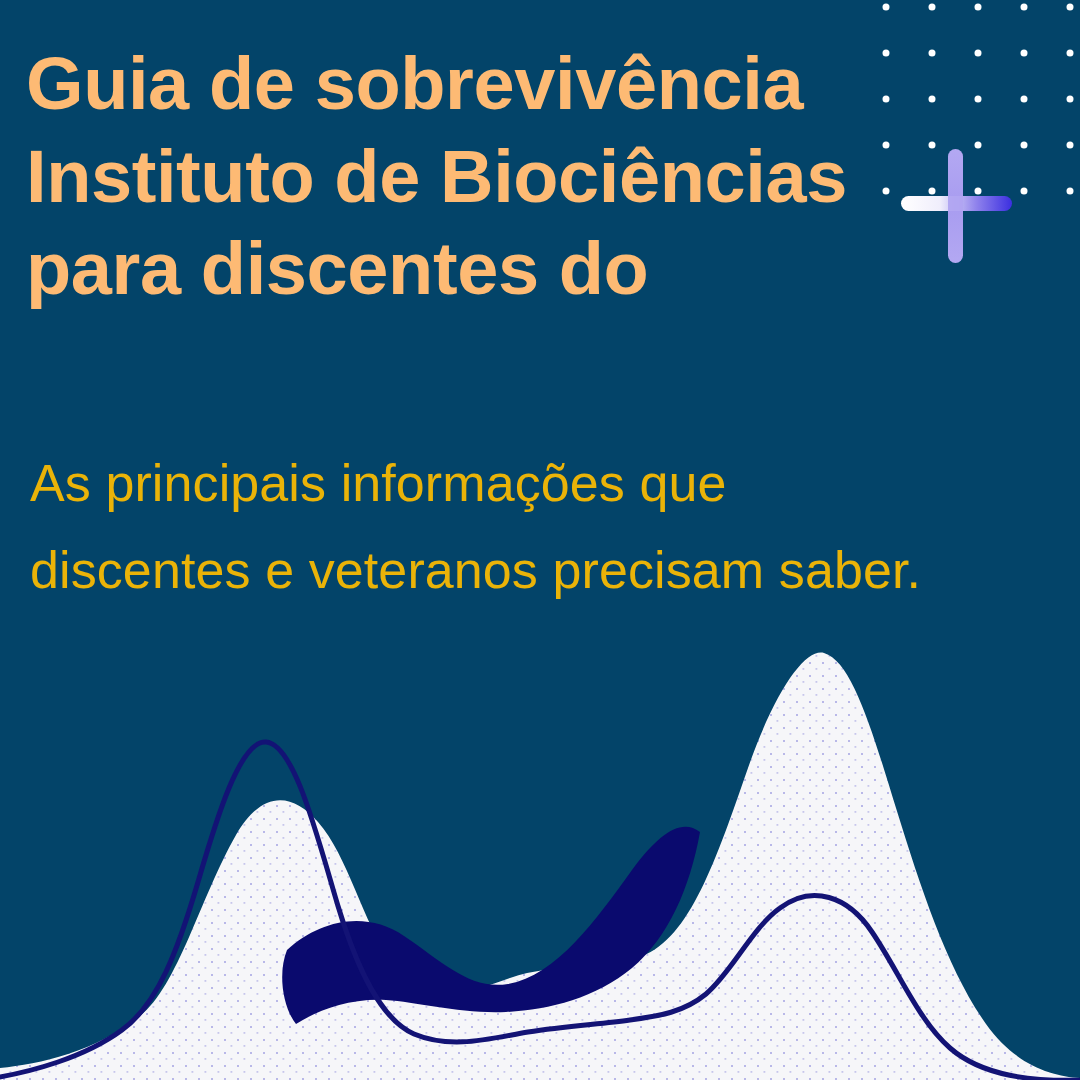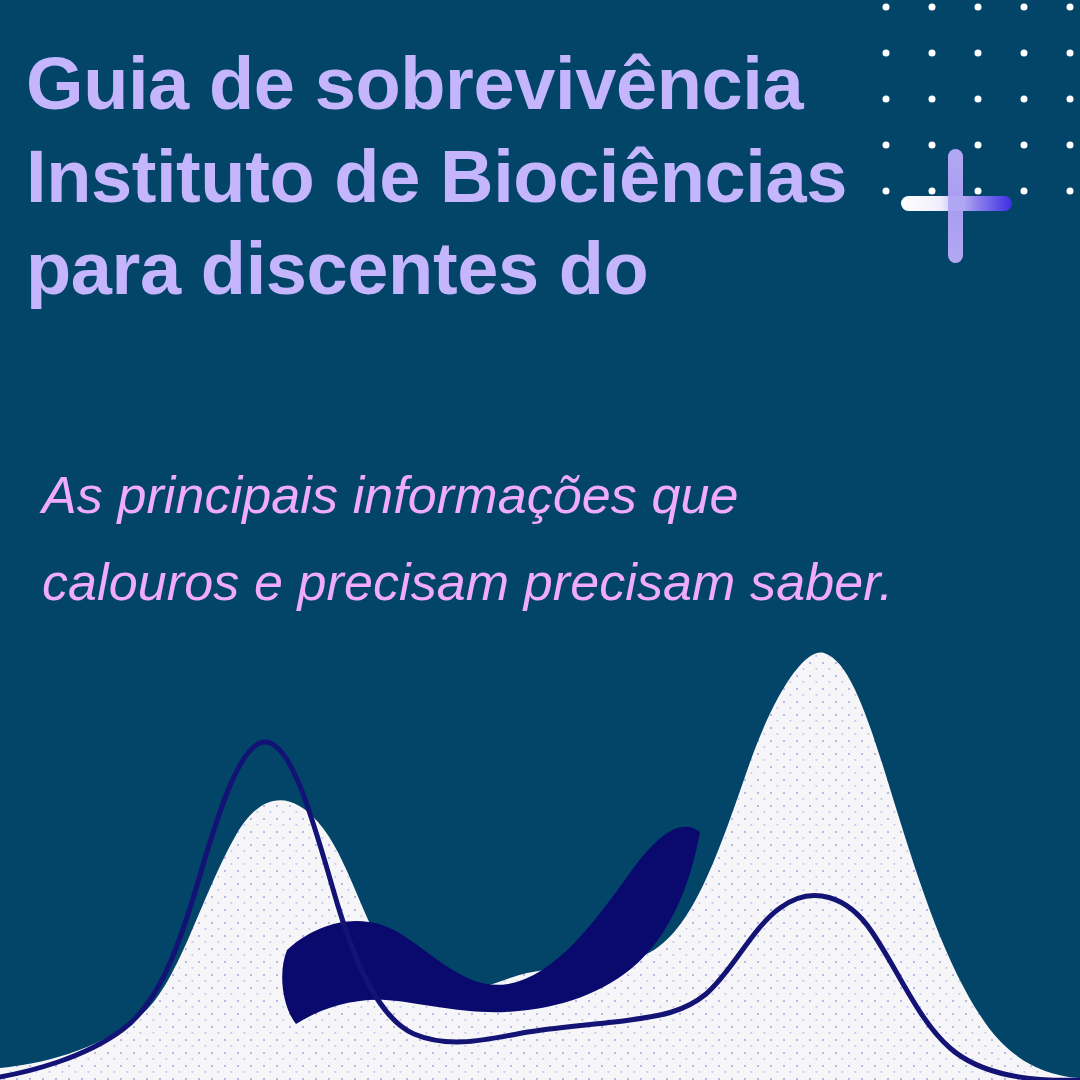--- a/index.html
+++ b/index.html
@@ -42,36 +42,35 @@
   #headline {
     position: absolute;
     left: 26px;
     top: 38px;
     width: 870px;
     margin: 0;
     font-size: 74px;
     line-height: 1.25;
     font-weight: 700;
     letter-spacing: -0.4px;
-    color: #c4b5fd;
+    color: #fdba74;
   }
   #headline .hl-line { display: block; }
 
   #subhead {
     position: absolute;
     left: 26px;
     top: 436px;
     width: 1030px;
-    margin: 16px;
+    margin: 4px;
     font-size: 52px;
     line-height: 1.68;
     font-weight: 400;
     letter-spacing: 0.1px;
-    color: #f0abfc;
-    font-style: italic;
+    color: #eab308;
   }
   #subhead .sh-line { display: block; }
 
   
   #wave-art {
     position: absolute;
     left: 0;
     bottom: 0;
     width: 1080px;
     height: 460px;
@@ -137,21 +136,21 @@
   </svg>
 
   <h1 id="headline">
     <span class="hl-line">Guia de sobrevivência</span>
     <span class="hl-line">Instituto de Biociências</span>
     <span class="hl-line">para discentes do</span>
   </h1>
 
   <p id="subhead">
     <span class="sh-line">As principais informações que</span>
-    <span class="sh-line">calouros e precisam precisam saber.</span>
+    <span class="sh-line">discentes e veteranos precisam saber.</span>
   </p>
 
   <svg id="wave-art" viewBox="0 0 1080 460" preserveAspectRatio="none" xmlns="http://www.w3.org/2000/svg" aria-hidden="true">
     <defs>
       <pattern id="dotTexture" width="13" height="13" patternUnits="userSpaceOnUse">
         <rect width="13" height="13" fill="#f6f6f9"></rect>
         <rect x="3" y="3" width="2" height="2" fill="#b9b8e8"></rect>
         <rect x="9.5" y="9" width="1.8" height="1.8" fill="#c7c6ec"></rect>
       </pattern>
       <clipPath id="lightClip">

